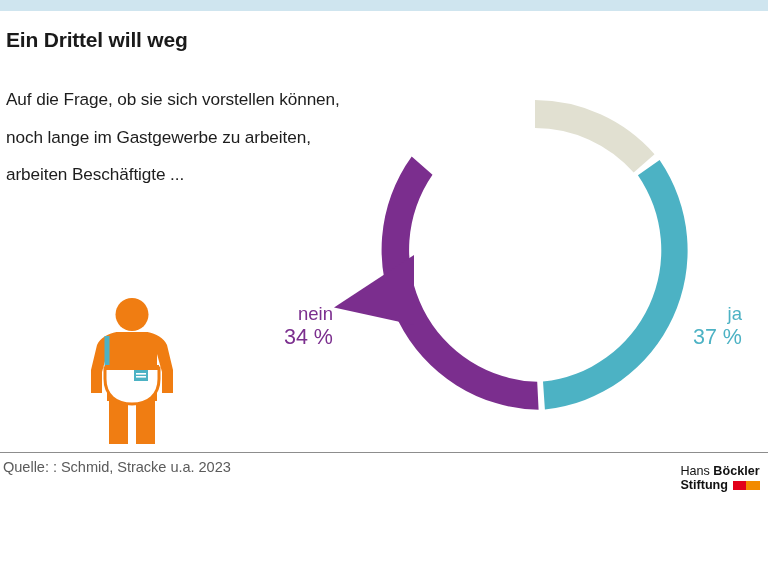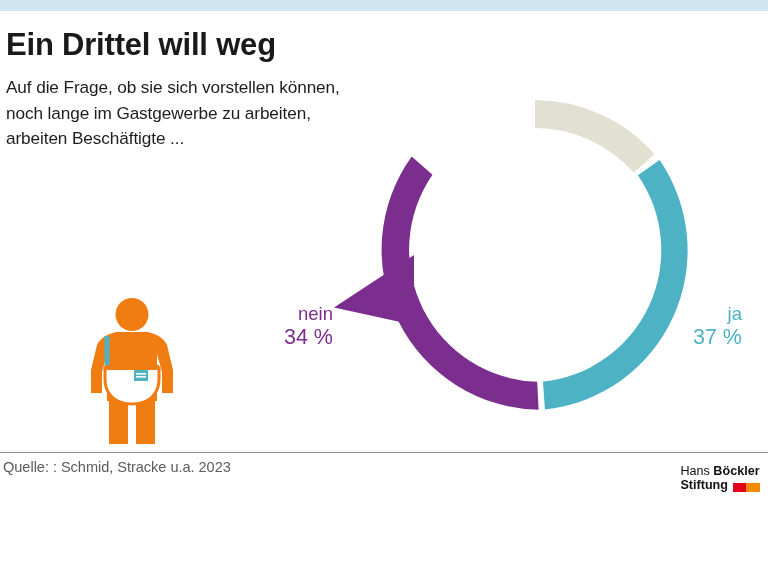--- a/index.html
+++ b/index.html
@@ -25,38 +25,38 @@
     left: 0;
     top: 0;
     width: 768px;
     height: 11px;
     background: #cfe5ef;
   }
   .headline {
     position: absolute;
     left: 6px;
     top: 29px;
-    font-size: 31px;
+    font-size: 21px;
     font-weight: 700;
     color: #1a1a1a;
     letter-spacing: -0.2px;
     line-height: 1.05;
     white-space: nowrap;
   }
   .subline {
     position: absolute;
     left: 6px;
     top: 75px;
     font-size: 17.2px;
     font-weight: 400;
     color: #1d1d1d;
     line-height: 25.5px;
     letter-spacing: -0.1px;
   }
-  .subline div { white-space: nowrap; }
+  .subline div { white-space: nowrap; margin-top: 12px; }
 
   
   .donut-wrap {
     position: absolute;
     left: 330px;
     top: 55px;
     width: 410px;
     height: 400px;
   }
   .donut-wrap svg { display: block; }
@@ -125,21 +125,21 @@
     text-align: left;
     line-height: 14px;
   }
   .logo-l1, .logo-l2 {
     font-size: 12.6px;
     color: #111111;
     white-space: nowrap;
   }
   .logo-l1 .thin { font-weight: 400; }
   .logo-l1 .bold { font-weight: 700; }
-  .logo-l2 { display: flex; align-items: flex-end; gap: 5px; }
+  .logo-l2 { display: flex; align-items: center; gap: 5px; }
   .logo-l2 .bold { font-weight: 700; }
   .logo-marks { display: inline-flex; }
   .mark-red { width: 13px; height: 9px; background: #e2001a; }
   .mark-org { width: 14px; height: 9px; background: #f28a00; }
 </style>
 </head>
 <body>
 
 <div id="infographic">
 

